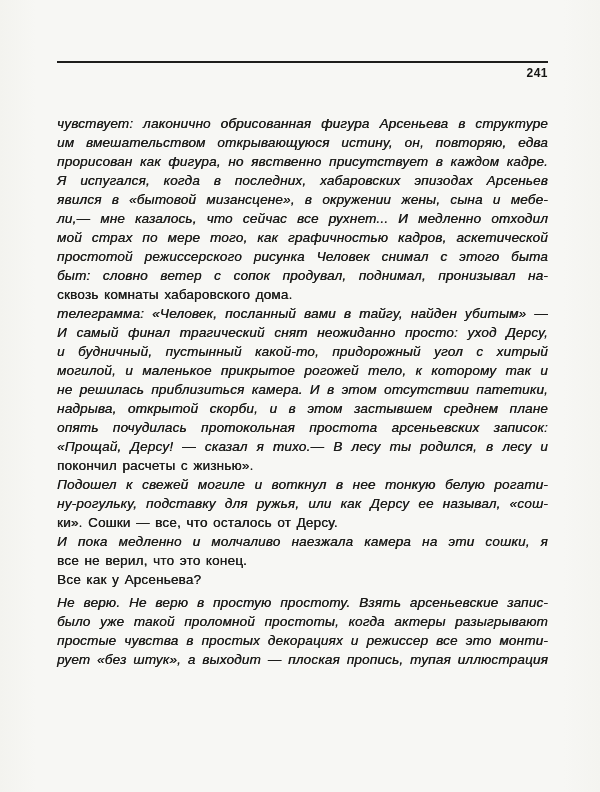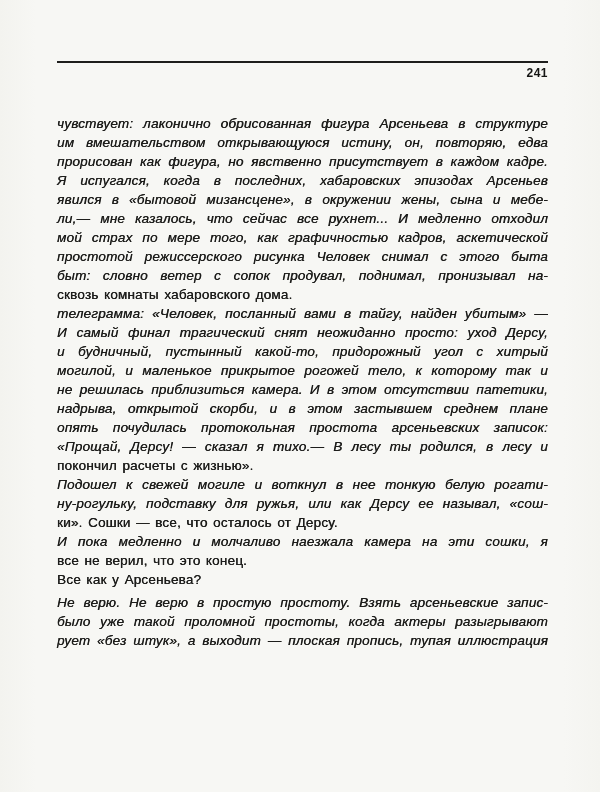--- a/index.html
+++ b/index.html
@@ -107,16 +107,17 @@
       <div class="paragraph">
         <div class="line justified">И пока медленно и молчаливо наезжала камера на эти сошки, я</div>
         <div class="line">все не верил, что это конец.</div>
       </div>
       <div class="paragraph">
         <div class="line">Все как у Арсеньева?</div>
       </div>
       <div class="paragraph extra-gap">
         <div class="line justified">Не верю. Не верю в простую простоту. Взять арсеньевские запис-</div>
         <div class="line justified">было уже такой проломной простоты, когда актеры разыгрывают</div>
+        <div class="line justified">простые чувства в простых декорациях и режиссер все это монти-</div>
         <div class="line justified">рует «без штук», а выходит — плоская пропись, тупая иллюстрация</div>
       </div>
     </div>
 </div>
 
 </body></html>

